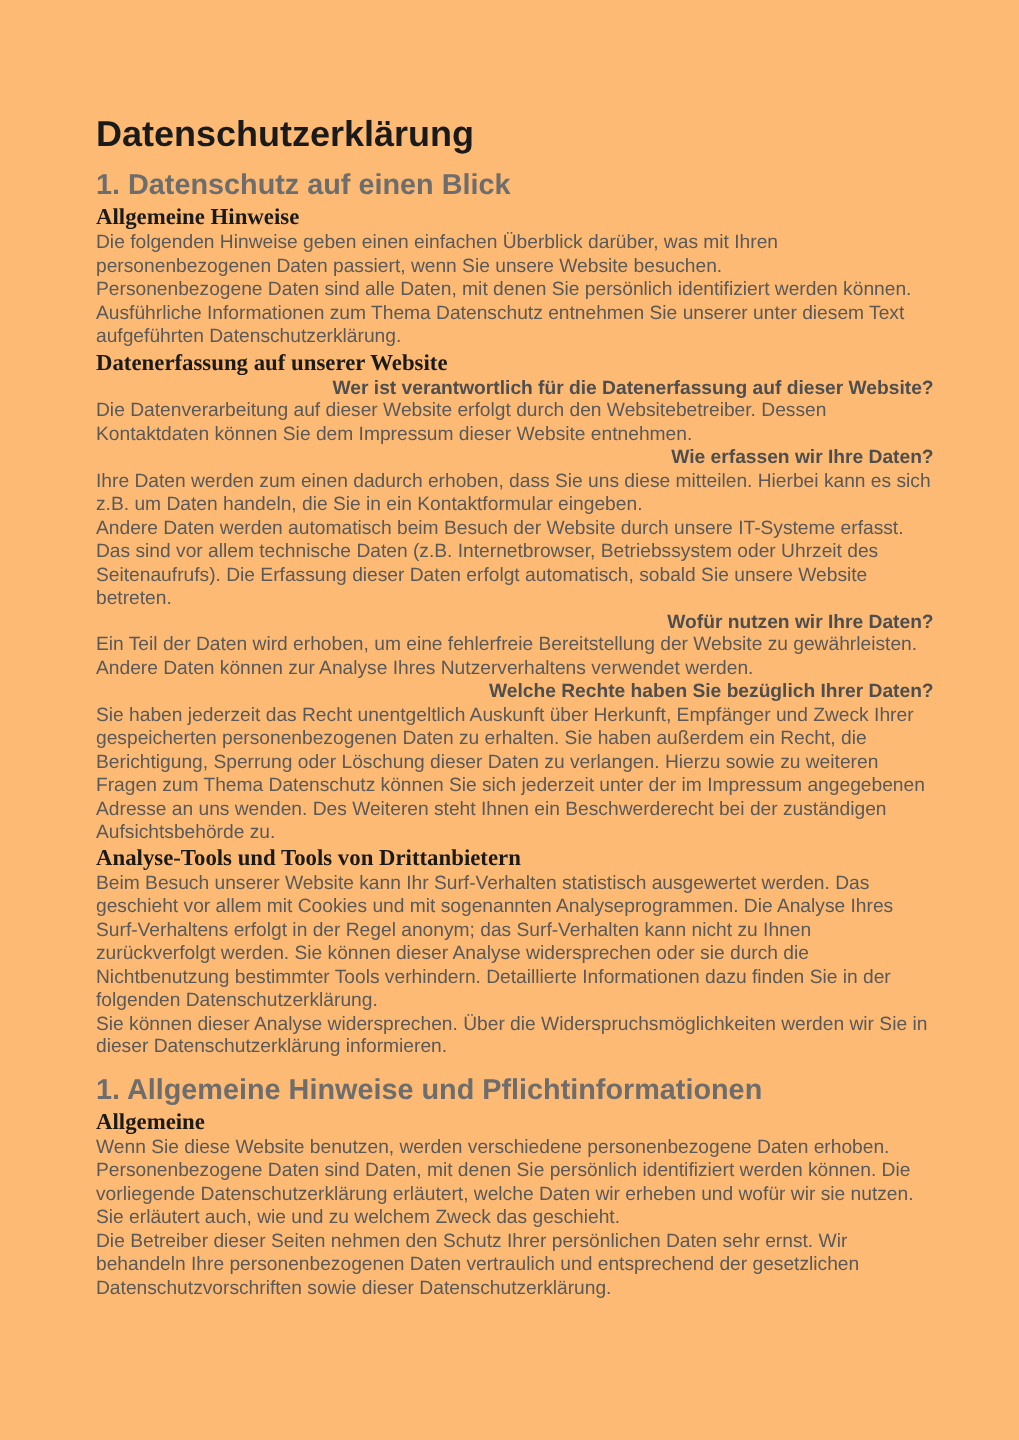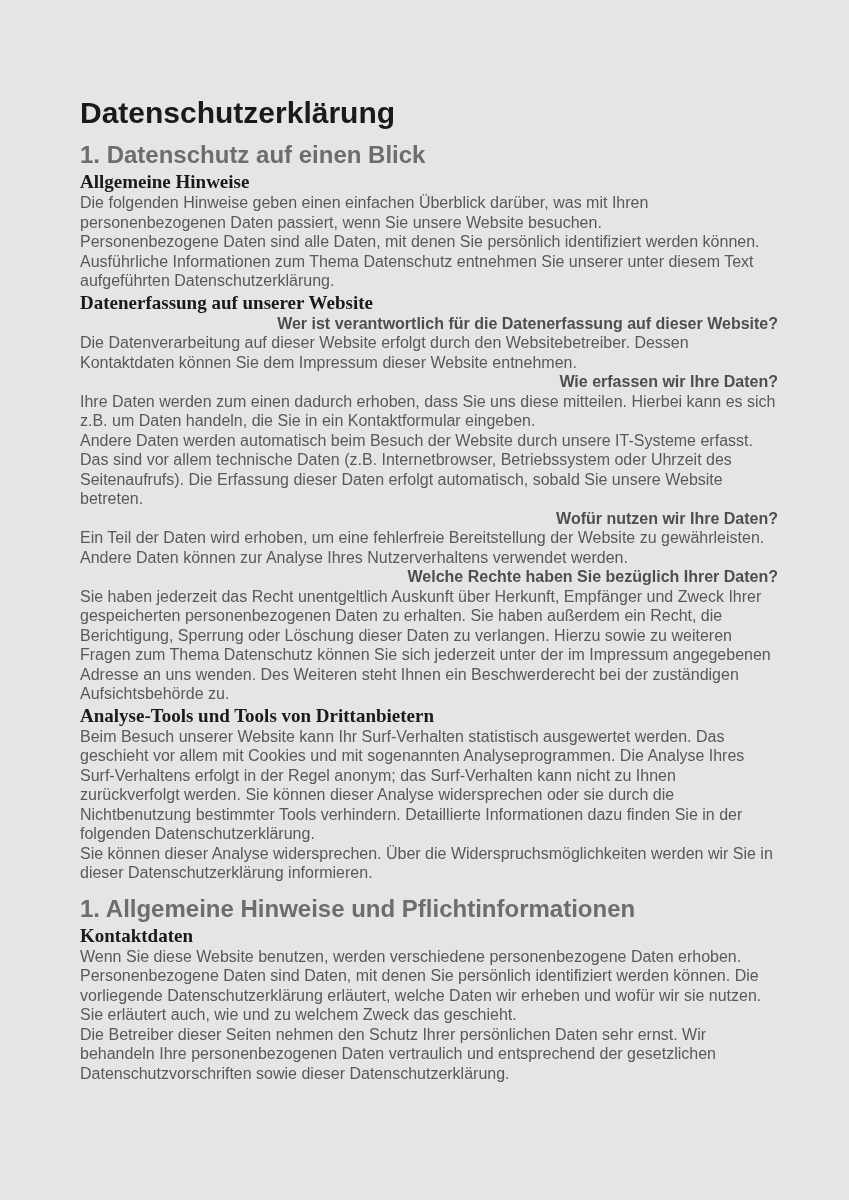--- a/index.html
+++ b/index.html
@@ -2,21 +2,21 @@
 <html><head>
 <meta charset="utf-8">
 <style>
   html, body { margin: 0; padding: 0; background: #ffffff; }
   body { width: 849px; height: 1200px; overflow: hidden; }
   .page {
     box-sizing: border-box;
     width: 849px;
     height: 1200px;
     padding: 96px 71px 0 80px;
-    background: #e5e5e5;
+    background: #fdba74;
     font-family: "Liberation Sans", "DejaVu Sans", sans-serif;
   }
   h1.doc-title {
     margin: 0 0 12px 0;
     font-size: 30px;
     line-height: 33px;
     font-weight: bold;
     color: #1a1a1a;
     font-family: "Liberation Sans", "DejaVu Sans", sans-serif;
   }
@@ -68,17 +68,17 @@
       <p class="paragraph">Ihre Daten werden zum einen dadurch erhoben, dass Sie uns diese mitteilen. Hierbei kann es sich z.B. um Daten handeln, die Sie in ein Kontaktformular eingeben.</p>
       <p class="paragraph">Andere Daten werden automatisch beim Besuch der Website durch unsere IT-Systeme erfasst. Das sind vor allem technische Daten (z.B. Internetbrowser, Betriebssystem oder Uhrzeit des Seitenaufrufs). Die Erfassung dieser Daten erfolgt automatisch, sobald Sie unsere Website betreten.</p>
       <h4 class="bold-subheading">Wofür nutzen wir Ihre Daten?</h4>
       <p class="paragraph">Ein Teil der Daten wird erhoben, um eine fehlerfreie Bereitstellung der Website zu gewährleisten. Andere Daten können zur Analyse Ihres Nutzerverhaltens verwendet werden.</p>
       <h4 class="bold-subheading">Welche Rechte haben Sie bezüglich Ihrer Daten?</h4>
       <p class="paragraph">Sie haben jederzeit das Recht unentgeltlich Auskunft über Herkunft, Empfänger und Zweck Ihrer gespeicherten personenbezogenen Daten zu erhalten. Sie haben außerdem ein Recht, die Berichtigung, Sperrung oder Löschung dieser Daten zu verlangen. Hierzu sowie zu weiteren Fragen zum Thema Datenschutz können Sie sich jederzeit unter der im Impressum angegebenen Adresse an uns wenden. Des Weiteren steht Ihnen ein Beschwerderecht bei der zuständigen Aufsichtsbehörde zu.</p>
       <h3 class="serif-subheading">Analyse-Tools und Tools von Drittanbietern</h3>
       <p class="paragraph">Beim Besuch unserer Website kann Ihr Surf-Verhalten statistisch ausgewertet werden. Das geschieht vor allem mit Cookies und mit sogenannten Analyseprogrammen. Die Analyse Ihres Surf-Verhaltens erfolgt in der Regel anonym; das Surf-Verhalten kann nicht zu Ihnen zurückverfolgt werden. Sie können dieser Analyse widersprechen oder sie durch die Nichtbenutzung bestimmter Tools verhindern. Detaillierte Informationen dazu finden Sie in der folgenden Datenschutzerklärung.</p>
       <p class="paragraph">Sie können dieser Analyse widersprechen. Über die Widerspruchsmöglichkeiten werden wir Sie in dieser Datenschutzerklärung informieren.</p>
       <h2 class="section-heading">1. Allgemeine Hinweise und Pflichtinformationen</h2>
-      <h3 class="serif-subheading">Kontaktdaten</h3>
+      <h3 class="serif-subheading">Allgemeine</h3>
       <p class="paragraph">Wenn Sie diese Website benutzen, werden verschiedene personenbezogene Daten erhoben. Personenbezogene Daten sind Daten, mit denen Sie persönlich identifiziert werden können. Die vorliegende Datenschutzerklärung erläutert, welche Daten wir erheben und wofür wir sie nutzen. Sie erläutert auch, wie und zu welchem Zweck das geschieht.</p>
       <p class="paragraph">Die Betreiber dieser Seiten nehmen den Schutz Ihrer persönlichen Daten sehr ernst. Wir behandeln Ihre personenbezogenen Daten vertraulich und entsprechend der gesetzlichen Datenschutzvorschriften sowie dieser Datenschutzerklärung.</p>
     </div>
 </div>
 
 </body></html>

